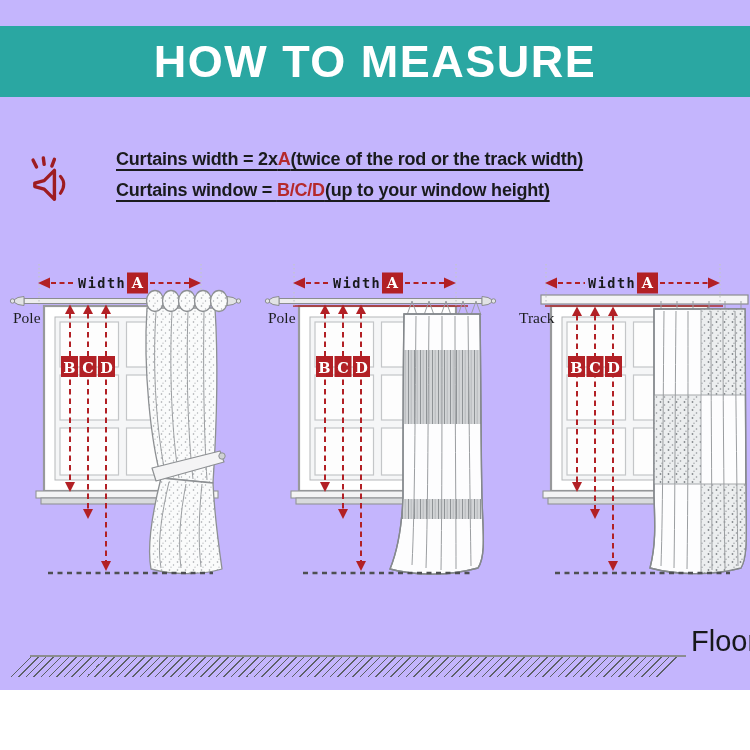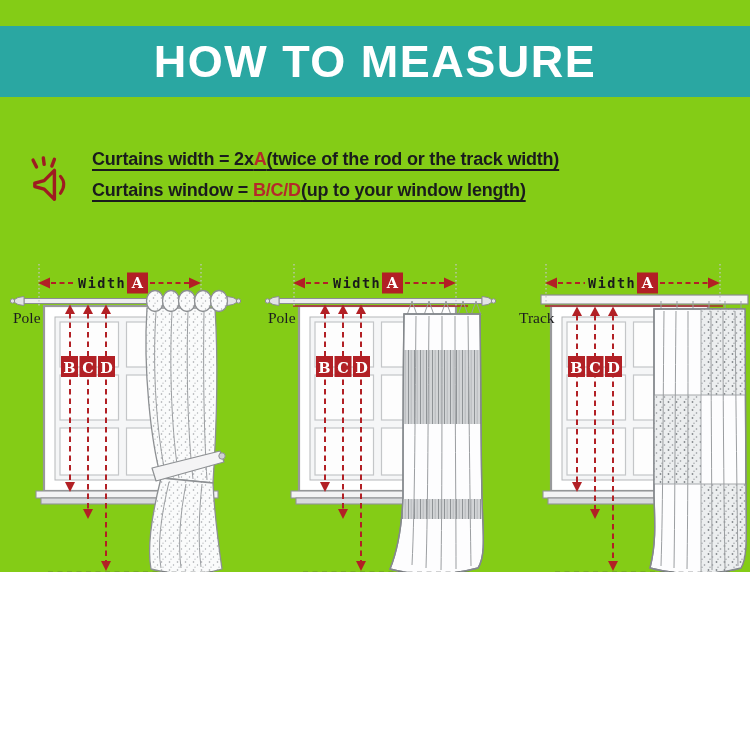--- a/index.html
+++ b/index.html
@@ -1,25 +1,25 @@
 <!DOCTYPE html>
 <html><head>
 <meta charset="utf-8">
 <style>
   html,body{margin:0;padding:0;background:#fff;}
-  .stage{position:relative;width:750px;height:572px;background:#84cc16;overflow:hidden;
+  .stage{position:relative;width:750px;height:690px;background:#c4b5fd;overflow:hidden;
          font-family:"Liberation Sans",sans-serif;}
 
   
   .header{position:absolute;left:0;top:26px;width:750px;height:71px;background:#2aa7a2;
           display:flex;align-items:center;justify-content:center;}
   .header span{font-weight:bold;font-size:45px;color:#ffffff;letter-spacing:1.5px;}
 
   
-  .notice{position:absolute;left:28px;top:148px;display:flex;align-items:flex-start;}
+  .notice{position:absolute;left:28px;top:148px;display:flex;align-items:flex-start;gap:24px;}
   .mega{width:46px;height:60px;margin-top:6px;flex:none;}
   .nlines{margin-left:18px;}
   .nline{font-weight:bold;font-size:18px;letter-spacing:-0.2px;color:#1a1b1d;
          text-decoration:underline;text-underline-offset:4px;text-decoration-thickness:1.5px;
          margin:0 0 9px 0;white-space:nowrap;line-height:22px;}
   .red{color:#b5292b;}
 
   
   .diagrams{position:absolute;left:0;top:256px;width:750px;height:340px;}
   .diag{position:absolute;top:0;width:235px;height:340px;}
@@ -72,21 +72,21 @@
       <g stroke="#9e1c21" fill="none" stroke-linecap="round" stroke-linejoin="round">
         <path d="M8,30 L19,27 L31,15 L31,49 L19,37 L8,34 Z" stroke-width="4"></path>
         <path d="M38,22 Q46,31 38,42" stroke-width="3.5"></path>
         <path d="M10,11 L6,3" stroke-width="4"></path>
         <path d="M19,8 L18,0.5" stroke-width="4"></path>
         <path d="M28,10 L31,2" stroke-width="4"></path>
       </g>
     </svg>
     <div class="nlines">
       <p class="nline"><span>Curtains width = 2x</span><span class="red">A</span><span>(twice of the rod or the track width)</span></p>
-      <p class="nline"><span>Curtains window = </span><span class="red">B/C/D</span><span>(up to your window length)</span></p>
+      <p class="nline"><span>Curtains window = </span><span class="red">B/C/D</span><span>(up to your window height)</span></p>
     </div>
   </div>
 
   <div class="diagrams">
 
     <svg class="diag d1" viewBox="0 0 235 340">
       <defs>
         <pattern id="speck1" width="8" height="8" patternUnits="userSpaceOnUse">
           <rect width="8" height="8" fill="#fafbfb"></rect>
           <circle cx="1.5" cy="2" r="0.8" fill="#9fa3a7"></circle>

